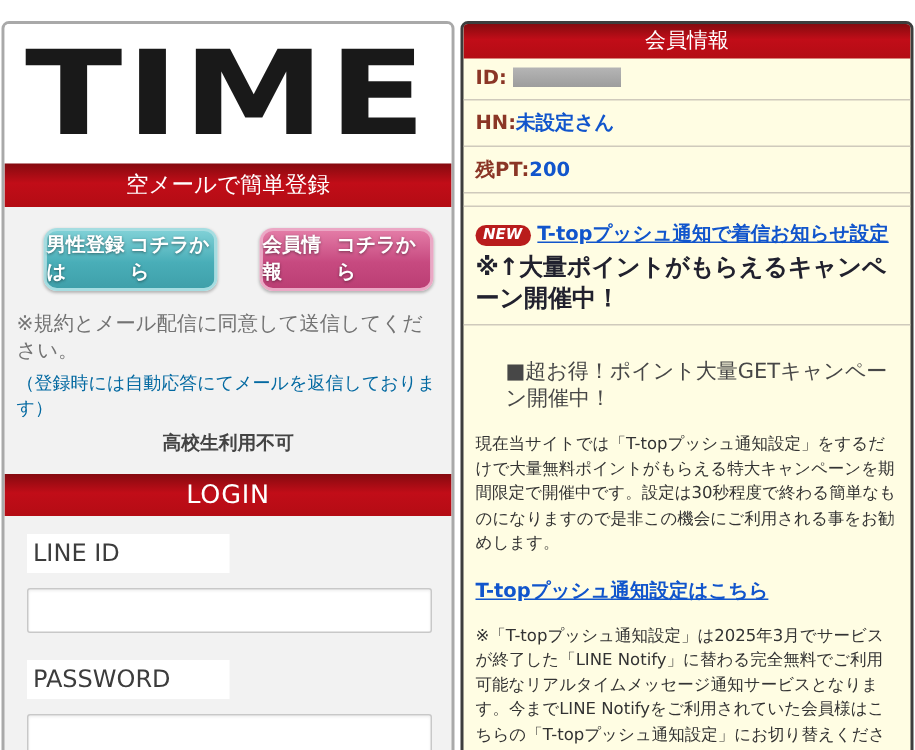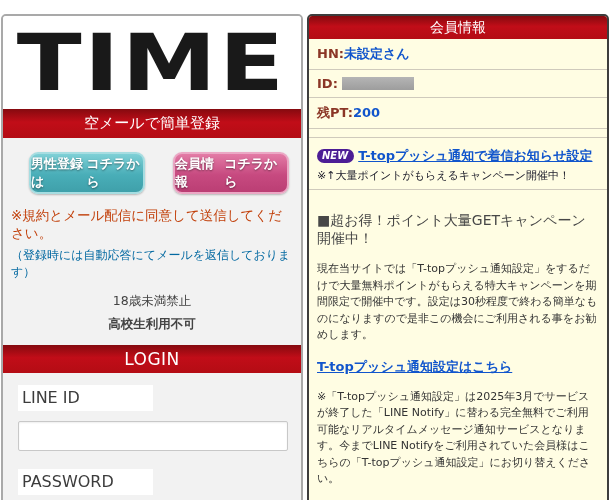--- a/index.html
+++ b/index.html
@@ -20,47 +20,47 @@
   .logo-area { background:#fff; height:93px; display:flex; align-items:center; justify-content:center; }
   .logo-text { font-size:78px; font-weight:bold; color:#191919; letter-spacing:2px; line-height:1;
                transform:scaleX(1.22) scaleY(1.0); white-space:nowrap; }
   .reg-bar { height:29px; line-height:29px; font-size:15px; }
   .btn-row { display:flex; padding:14px 12px 0 26px; gap:28px; }
   .grad-btn { width:118px; height:42px; border-radius:9px; color:#fff; font-weight:bold; font-size:13px;
               line-height:1.35; display:flex; flex-direction:row; align-items:center; justify-content:center;
               text-shadow:0 1px 2px rgba(0,0,0,.45); cursor:pointer; box-shadow:0 1px 2px rgba(0,0,0,.25); }
   .btn-male   { background:linear-gradient(180deg,#7fd0d6 0%,#49aeb8 55%,#3fa0aa 100%); border:2px solid #a6dde1; }
   .btn-female { background:linear-gradient(180deg,#e37ba6 0%,#c74a80 55%,#bb3e74 100%); border:2px solid #eba8c5; }
-  .notice1 { font-size:13.5px; color:#c2410c; margin:13px 8px 0 8px; }
+  .notice1 { font-size:13.5px; color:#737373; margin:13px 8px 0 8px; }
   .notice2 { font-size:12px; color:#0369a1; margin:4px 8px 0 8px; }
   .center-note { font-size:12.5px; color:#444; text-align:center; margin-top:12px; }
   .login-bar { height:28px; line-height:28px; font-size:17px; margin-top:12px; letter-spacing:.5px; }
   .form-area { padding:12px 15px 0 15px; }
   .field-label { background:#fff; width:135px; height:26px; line-height:26px; padding-left:4px;
                  font-size:16px; color:#3c3c3c; }
   .text-input { width:270px; height:30px; margin-top:10px; background:#fff; border:1px solid #c8c8c8;
                 border-radius:2px; box-shadow:inset 0 1px 2px rgba(0,0,0,.07); font-size:14px; padding:0 6px; }
   .pw-label { margin-top:18px; }
 
   
   .member-bar { height:23px; line-height:23px; font-size:14px; }
   .info-row { padding:6px 8px; border-bottom:1px solid #cfcabc; font-size:13px; color:#8b3626; font-weight:bold; }
   .info-row .val { color:#1155cc; font-weight:bold; }
   .redacted { display:inline-block; width:72px; height:13px; vertical-align:-2px;
               background:linear-gradient(180deg,#b5b5b5,#9d9d9d); }
   .spacer-row { height:9px; border-bottom:1px solid #cfcabc; }
   .push-block { padding:7px 8px 6px 8px; border-bottom:1px solid #cfcabc; }
-  .new-badge { display:inline-block; background:#4c1d95; color:#fff; font-size:10px; font-style:italic;
+  .new-badge { display:inline-block; background:#b91c1c; color:#fff; font-size:10px; font-style:italic;
                font-weight:bold; padding:1px 6px 2px 5px; border-radius:9px; margin-right:4px; vertical-align:1px; }
   .blue-link { color:#1155cc; font-weight:bold; text-decoration:underline; cursor:pointer;text-align:right; }
   .push-link { font-size:13px; }
-  .push-note { font-size:11px; font-weight:normal; color:#21212e; margin-top:3px; }
+  .push-note { font-size:16px; font-weight:bold; color:#21212e; margin-top:3px; }
   .announce { padding:9px 8px 10px 8px; }
   .important-title { color:#cc0000; font-weight:bold; font-size:13px; }
-  .campaign-title { color:#474747; font-size:14px; margin-top:13px; }
+  .campaign-title { color:#474747; font-size:14px; margin-top:13px;margin-left:20px; }
   .body-text { font-size:11px; color:#333; line-height:1.5; margin-top:13px; }
   .setting-link { display:inline-block; font-size:13px; margin-top:14px; }
 </style>
 </head>
 <body>
 
 <div class="stage">
 
   <div class="panel panel-left">
     <div class="logo-area">
@@ -75,44 +75,43 @@
         <span>コチラから</span>
       </div>
       <div class="grad-btn btn-female">
         <span>会員情報</span>
         <span>コチラから</span>
       </div>
     </div>
 
     <div class="notice1">※規約とメール配信に同意して送信してください。</div>
     <div class="notice2">（登録時には自動応答にてメールを返信しております）</div>
-    <div class="center-note">18歳未満禁止</div>
     <div class="center-note" style="margin-top:6px;font-weight:bold;">高校生利用不可</div>
 
     <div class="redbar login-bar">LOGIN</div>
 
     <div class="form-area">
       <div class="field-label">LINE ID</div>
       <input class="text-input" type="text" value="" style="">
       <div class="field-label pw-label">PASSWORD</div>
       <input class="text-input" type="password" value="" style="">
       
       
     </div>
   </div>
 
   <div class="panel panel-right">
     <div class="redbar member-bar">会員情報</div>
 
     <div class="info-row">
-      <span>HN:</span><span class="val">未設定さん</span>
+      <span>ID:</span>
+      <span class="redacted"></span>
     </div>
     <div class="info-row">
-      <span>ID:</span>
-      <span class="redacted"></span>
+      <span>HN:</span><span class="val">未設定さん</span>
     </div>
     <div class="info-row">
       <span>残PT:</span><span class="val">200</span>
     </div>
     <div class="spacer-row"></div>
 
     <div class="push-block">
       <span class="new-badge">NEW</span><a class="blue-link push-link">T-topプッシュ通知で着信お知らせ設定</a>
       <div class="push-note">※↑大量ポイントがもらえるキャンペーン開催中！</div>
     </div>

